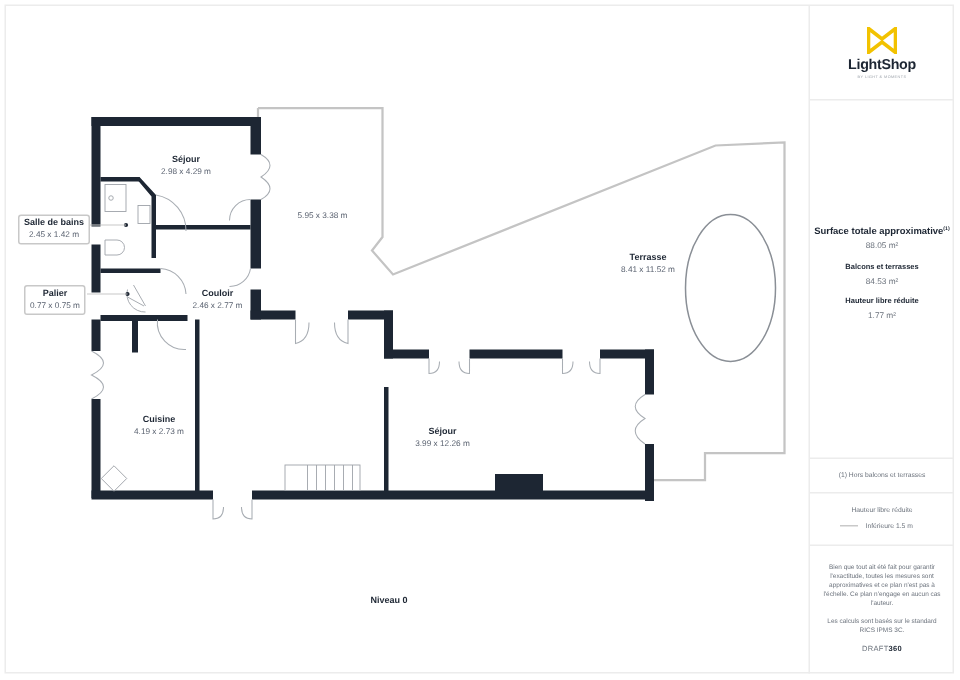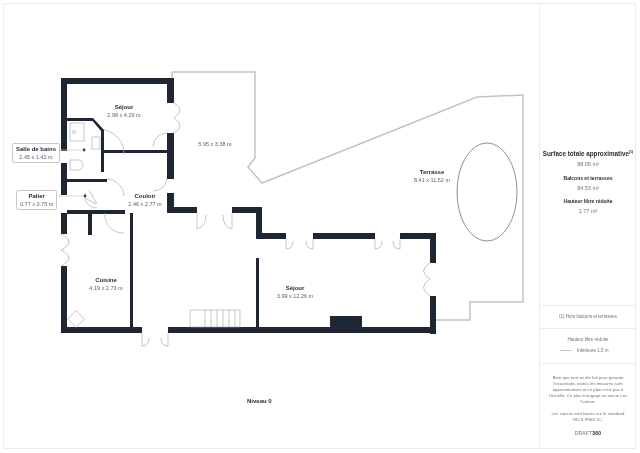--- a/index.html
+++ b/index.html
@@ -161,20 +161,27 @@
   </div>
   <div class="room-label" style="left:291px; top:280px;">
     <div class="room-name">Séjour</div>
     <div class="room-dim">3.99 x 12.26 m</div>
   </div>
 
   <div class="level-label">Niveau 0</div>
 </div>
 
 <div class="side-panel">
+  <div class="side-section logo-sec">
+    <svg class="logo-mark" width="20" height="18" viewBox="0 0 20 18">
+      <polygon points="1,1 10,8 19,1 19,17 10,10 1,17" fill="none" stroke="#f2c200" stroke-width="2.4" stroke-linejoin="miter"></polygon>
+    </svg>
+    <div class="logo-text">LightShop</div>
+    <div class="logo-sub">BY LIGHT &amp; MOMENTS</div>
+  </div>
 
   <div class="side-section area-sec">
     <div class="area-title"><span>Surface totale approximative</span><sup>(1)</sup></div>
     <div class="area-val" style="top:94px;">88.05 m²</div>
     <div class="area-sub" style="top:108px;">Balcons et terrasses</div>
     <div class="area-val" style="top:118px;">84.53 m²</div>
     <div class="area-sub" style="top:131px;">Hauteur libre réduite</div>
     <div class="area-val" style="top:141px;">1.77 m²</div>
   </div>
 

